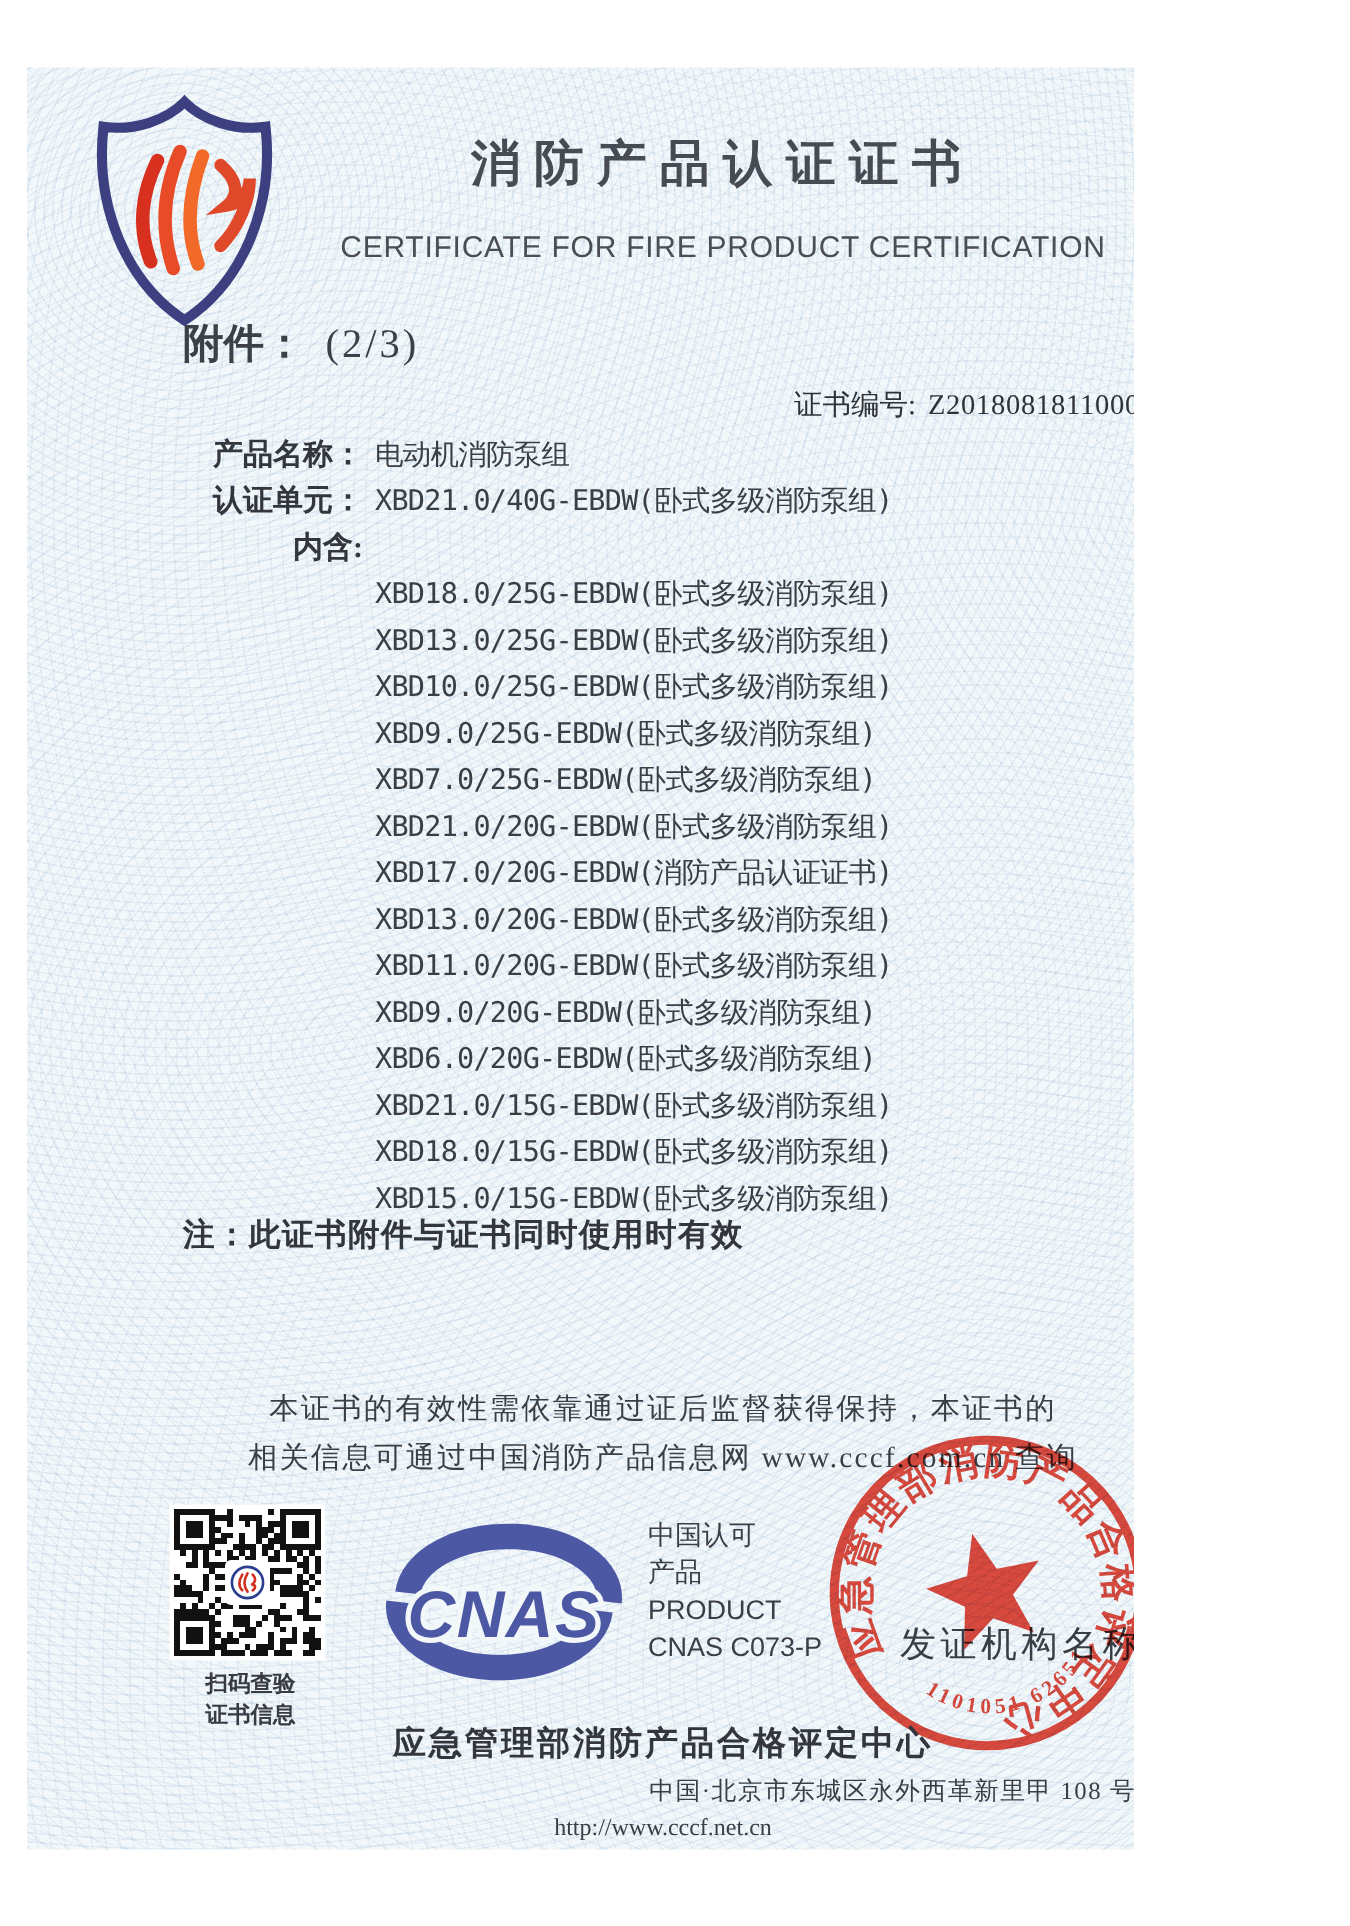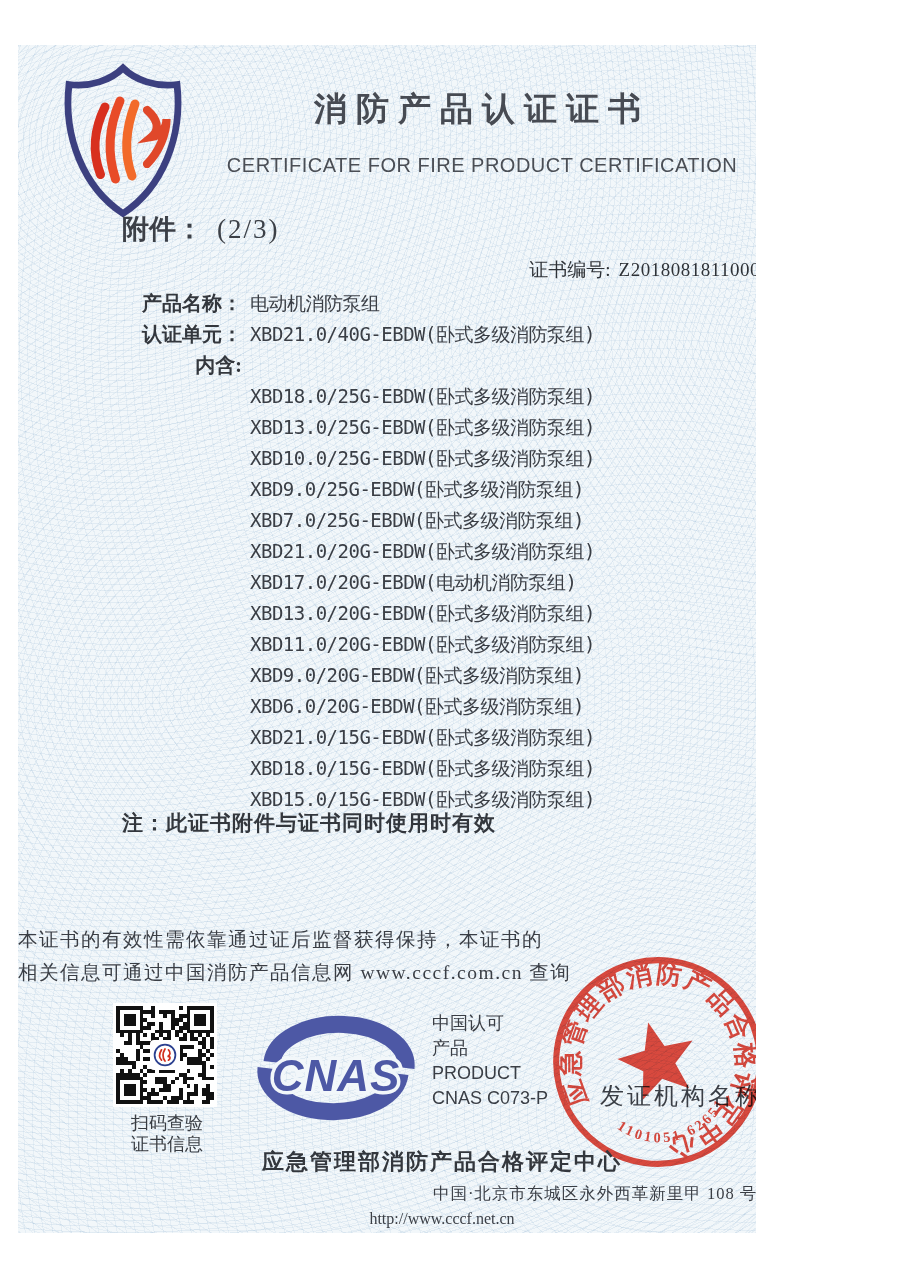--- a/index.html
+++ b/index.html
@@ -26,27 +26,27 @@
   .attach .val { font-weight:500; margin-left:14px; letter-spacing:2px; }
   .certno { position:absolute; right:76px; top:212px; font-size:19px; color:#2e3237; }
   .certno .val { margin-left:8px; letter-spacing:.5px; }
   .fields { position:absolute; left:104px; top:243px; font-size:20px; }
   .row { display:flex; line-height:31px; white-space:nowrap; }
   .row .lbl { width:120px; text-align:right; font-weight:bold; color:#33373d; flex:none; }
   .row .val { margin-left:8px; font-family:"DejaVu Sans Mono", monospace; font-size:19px;
               letter-spacing:-0.5px; color:#3a3e45; }
   .note { position:absolute; left:104px; top:764px; font-size:21px; font-weight:bold;
           color:#33373d; letter-spacing:1px; }
-  .statement { position:absolute; left:0; right:0; top:878px; 
+  .statement { position:absolute; left:0; right:0; top:878px; text-align:center;
                font-size:19.5px; line-height:33px; letter-spacing:1.5px; color:#3a3e45; }
   .qr-wrap { position:absolute; left:95px; top:958px; width:108px; }
   .qr-box { position:relative; width:104px; height:104px; background:#ffffff; padding:3px; }
   .qr-logo { position:absolute; left:37px; top:37px; width:30px; height:30px; background:#ffffff;
              border-radius:4px; display:flex; align-items:center; justify-content:center; }
-  .qr-caption { margin-top:6px; text-align:center; font-size:18px; line-height:21px; color:#383c42; }
+  .qr-caption { margin-top:6px; text-align:center; font-size:15px; line-height:21px; color:#383c42;font-weight:bold; }
   .cnas { position:absolute; left:228px; top:963px; width:180px; height:120px;text-align:center; }
   .cnas-text { position:absolute; left:414px; top:966px; font-size:18px; line-height:25px;
                color:#3a3e45; font-family:"Liberation Sans", sans-serif; }
   .stamp-behind { position:absolute; left:582px; top:1035px; font-size:24px; letter-spacing:3px;
                   color:#3a3e45; white-space:nowrap; }
   .stamp { position:absolute; left:528px; top:905px; width:224px; height:224px;
            transform:rotate(-14deg); opacity:.92; mix-blend-mode:multiply; }
   .org { position:absolute; left:0; right:0; top:1102px; text-align:center; font-size:22px;
          font-weight:bold; letter-spacing:2px; color:#33373d; }
   .addr { position:absolute; left:0; right:0; top:1138px; text-align:right; font-size:16.5px;
@@ -123,21 +123,21 @@
     <span class="val">XBD7.0/25G-EBDW(卧式多级消防泵组)</span>
   </div>
 
   <div class="row">
     <span class="lbl"></span>
     <span class="val">XBD21.0/20G-EBDW(卧式多级消防泵组)</span>
   </div>
 
   <div class="row">
     <span class="lbl"></span>
-    <span class="val">XBD17.0/20G-EBDW(电动机消防泵组)</span>
+    <span class="val">XBD17.0/20G-EBDW(消防产品认证证书)</span>
   </div>
 
   <div class="row">
     <span class="lbl"></span>
     <span class="val">XBD13.0/20G-EBDW(卧式多级消防泵组)</span>
   </div>
 
   <div class="row">
     <span class="lbl"></span>
     <span class="val">XBD11.0/20G-EBDW(卧式多级消防泵组)</span>

